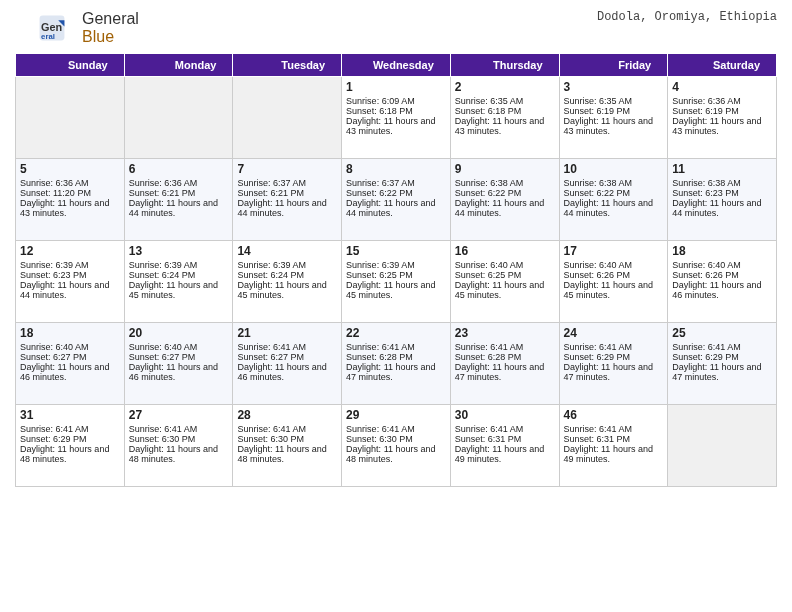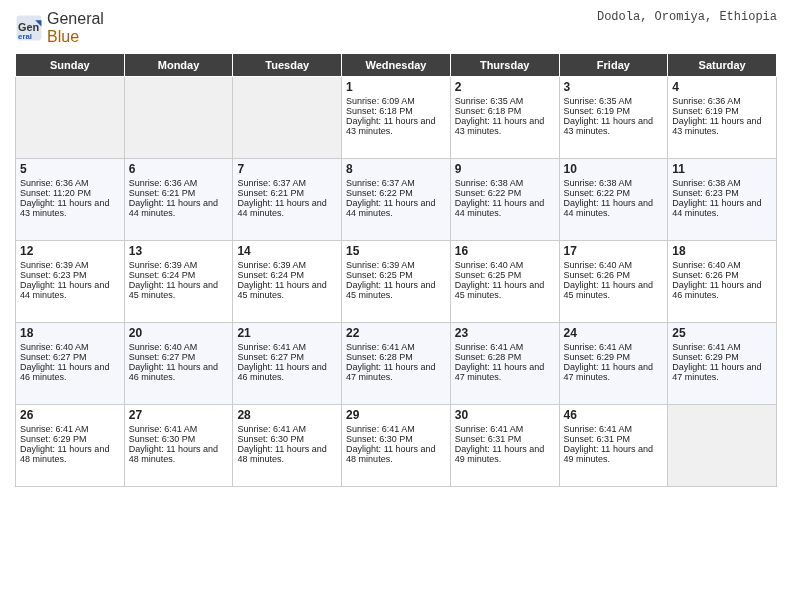--- a/index.html
+++ b/index.html
@@ -17,21 +17,22 @@
     }
     .header {
       display: flex;
       justify-content: space-between;
       align-items: flex-start;
       margin-bottom: 8px;
     }
     .logo {
       display: flex;
       align-items: center;
-      gap: 4px;
+      gap: 16px;
+      margin-left: 23px;
     }
     .logo-text {
       font-size: 16px;
       font-weight: normal;
       line-height: 1.1;
     }
     .logo-general { color: #333; }
     .logo-blue { color: #a16207; }
     .logo-icon {
       width: 28px;
@@ -49,26 +50,26 @@
       font-size: 12px;
       color: #444;
       font-family: Liberation Mono, monospace;
     }
     .calendar {
       width: 100%;
       border-collapse: collapse;
       table-layout: fixed;
     }
     .calendar th {
-      background: #404040;
+      background: #4c1d95;
       color: #fff;
       font-size: 11px;
       font-weight: bold;
-      text-align: center;
-      padding: 5px 0;
+      text-align: right;
+      padding: 5px 16px;
       border: 1px solid #fff;
     }
     .calendar td {
       border: 1px solid #ccc;
       vertical-align: top;
       padding: 3px 4px;
       font-size: 9px;
       color: #222;
       height: 82px;
       background: #fff;
@@ -153,21 +154,21 @@
         <tr>
           <td><span class="day-num">18</span><span>Sunrise: 6:40 AM</span><br><span>Sunset: 6:27 PM</span><br><span>Daylight: 11 hours and 46 minutes.</span></td>
           <td><span class="day-num">20</span><span>Sunrise: 6:40 AM</span><br><span>Sunset: 6:27 PM</span><br><span>Daylight: 11 hours and 46 minutes.</span></td>
           <td><span class="day-num">21</span><span>Sunrise: 6:41 AM</span><br><span>Sunset: 6:27 PM</span><br><span>Daylight: 11 hours and 46 minutes.</span></td>
           <td><span class="day-num">22</span><span>Sunrise: 6:41 AM</span><br><span>Sunset: 6:28 PM</span><br><span>Daylight: 11 hours and 47 minutes.</span></td>
           <td><span class="day-num">23</span><span>Sunrise: 6:41 AM</span><br><span>Sunset: 6:28 PM</span><br><span>Daylight: 11 hours and 47 minutes.</span></td>
           <td><span class="day-num">24</span><span>Sunrise: 6:41 AM</span><br><span>Sunset: 6:29 PM</span><br><span>Daylight: 11 hours and 47 minutes.</span></td>
           <td><span class="day-num">25</span><span>Sunrise: 6:41 AM</span><br><span>Sunset: 6:29 PM</span><br><span>Daylight: 11 hours and 47 minutes.</span></td>
         </tr>
         <tr>
-          <td><span class="day-num">26</span><span>Sunrise: 6:41 AM</span><br><span>Sunset: 6:29 PM</span><br><span>Daylight: 11 hours and 48 minutes.</span></td>
+          <td><span class="day-num">31</span><span>Sunrise: 6:41 AM</span><br><span>Sunset: 6:29 PM</span><br><span>Daylight: 11 hours and 48 minutes.</span></td>
           <td><span class="day-num">27</span><span>Sunrise: 6:41 AM</span><br><span>Sunset: 6:30 PM</span><br><span>Daylight: 11 hours and 48 minutes.</span></td>
           <td><span class="day-num">28</span><span>Sunrise: 6:41 AM</span><br><span>Sunset: 6:30 PM</span><br><span>Daylight: 11 hours and 48 minutes.</span></td>
           <td><span class="day-num">29</span><span>Sunrise: 6:41 AM</span><br><span>Sunset: 6:30 PM</span><br><span>Daylight: 11 hours and 48 minutes.</span></td>
           <td><span class="day-num">30</span><span>Sunrise: 6:41 AM</span><br><span>Sunset: 6:31 PM</span><br><span>Daylight: 11 hours and 49 minutes.</span></td>
           <td><span class="day-num">46</span><span>Sunrise: 6:41 AM</span><br><span>Sunset: 6:31 PM</span><br><span>Daylight: 11 hours and 49 minutes.</span></td>
           <td class="empty-cell"></td>
         </tr>
       </tbody>
   </table>
 </div>

